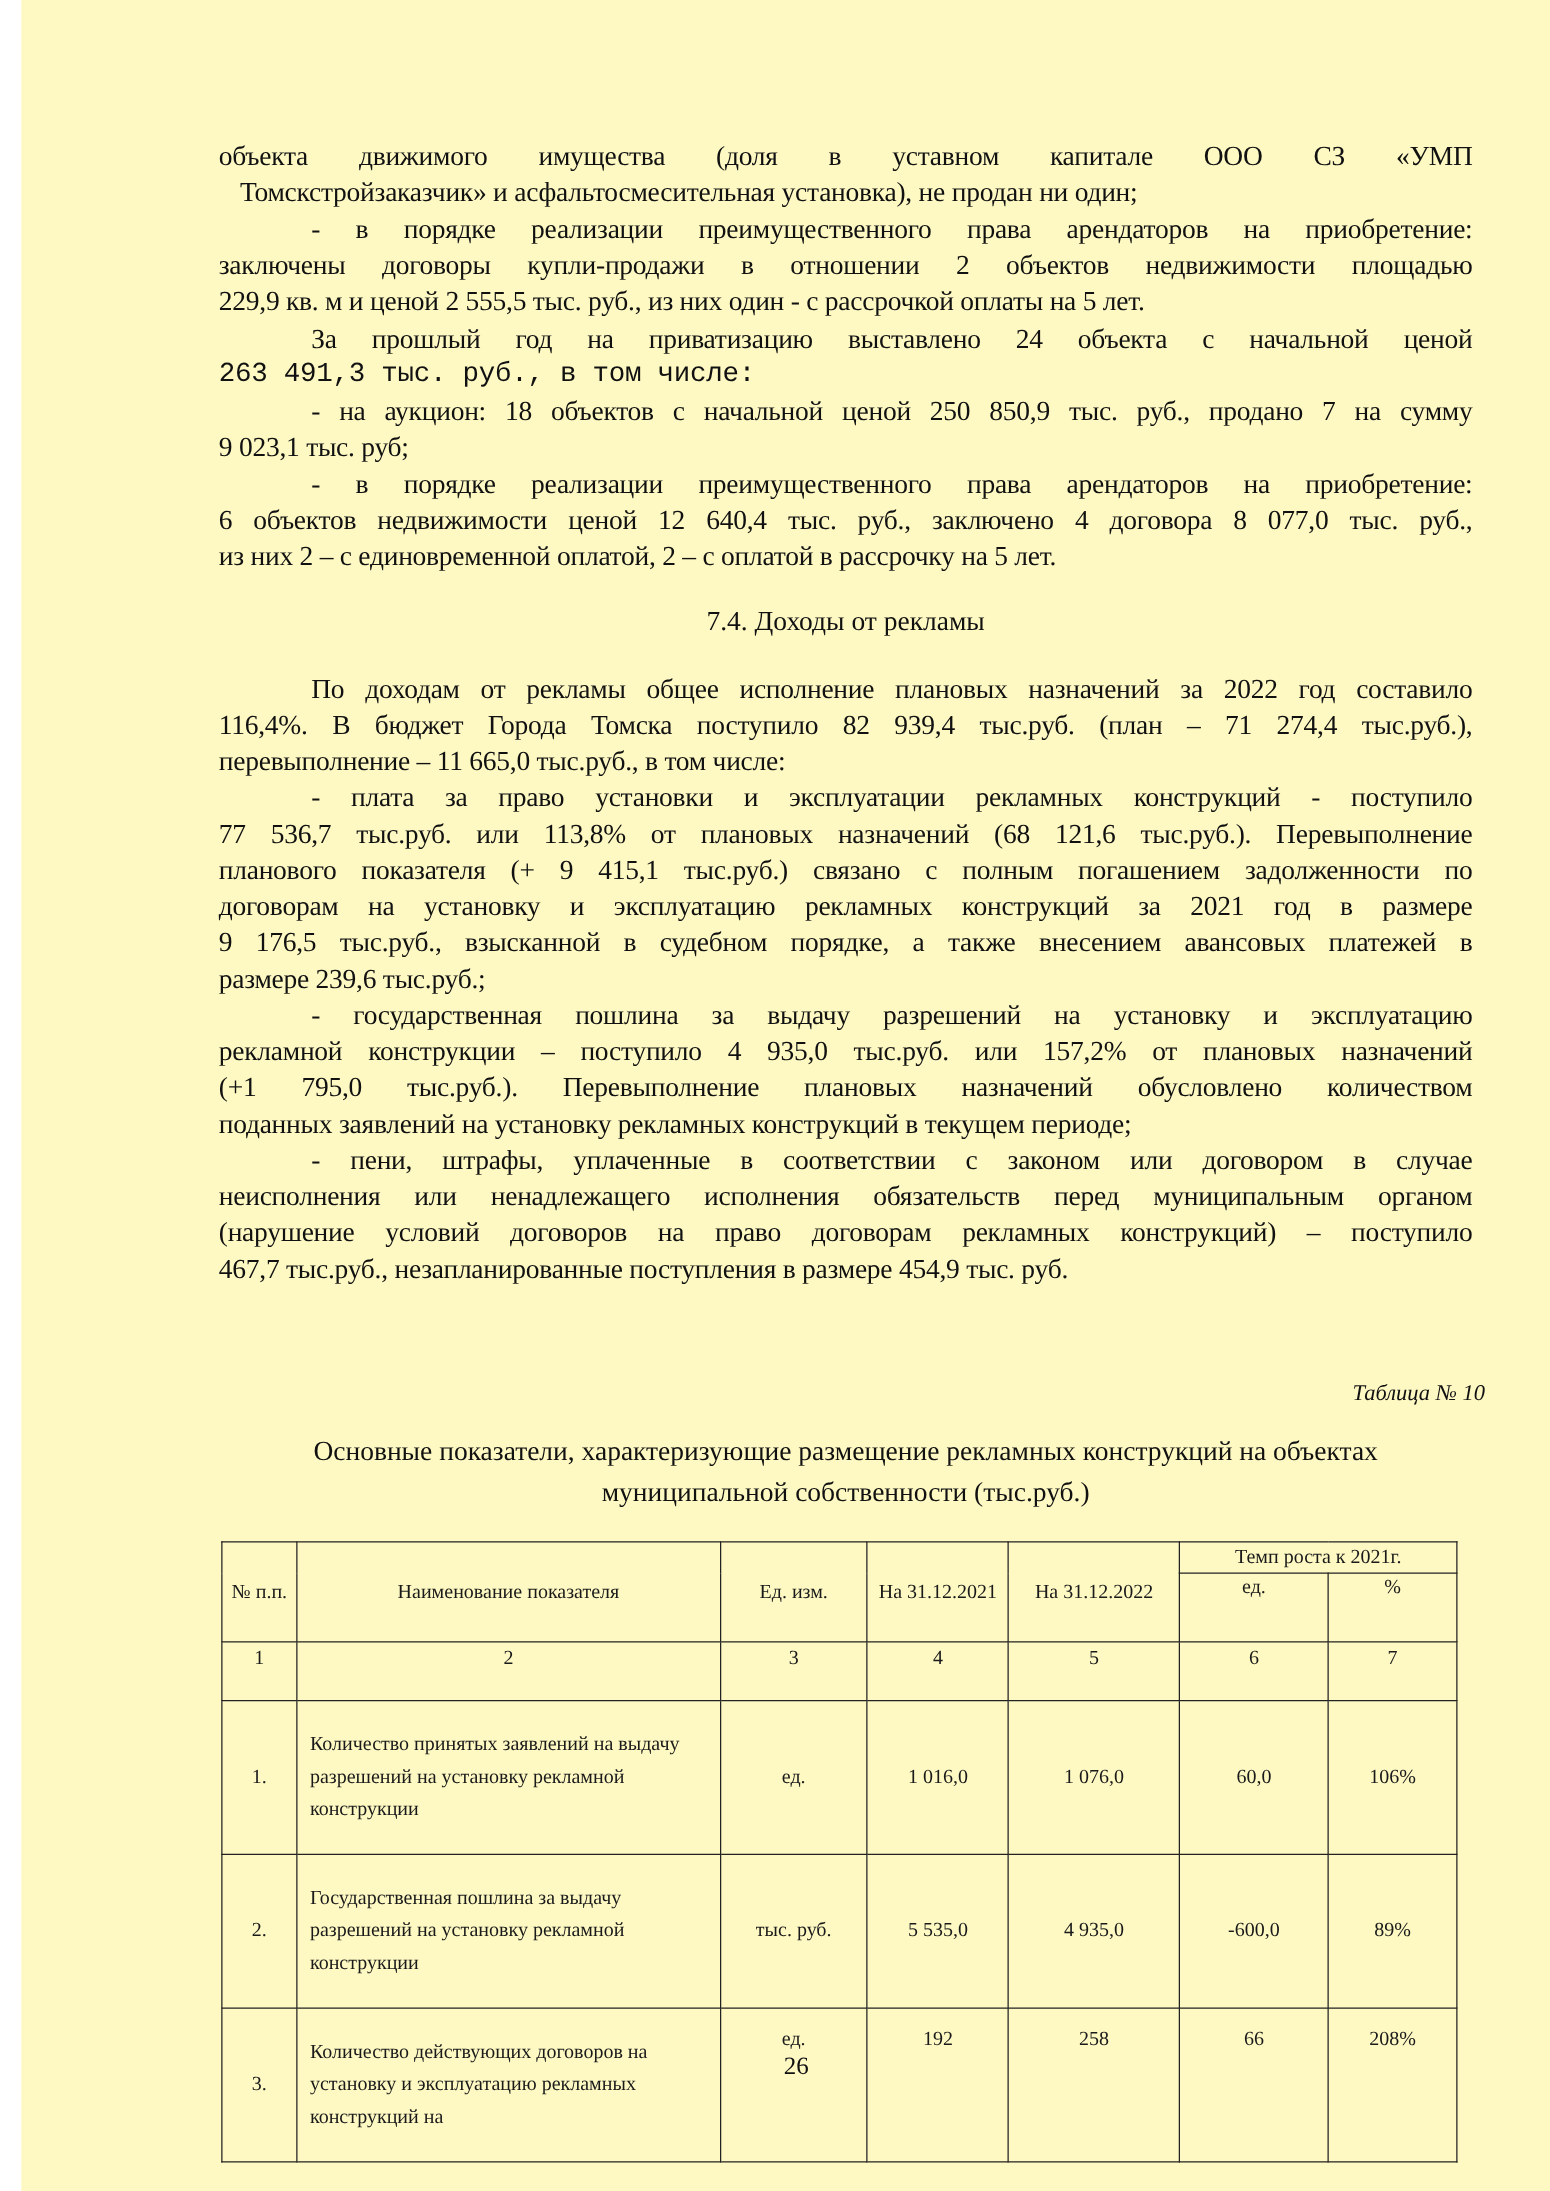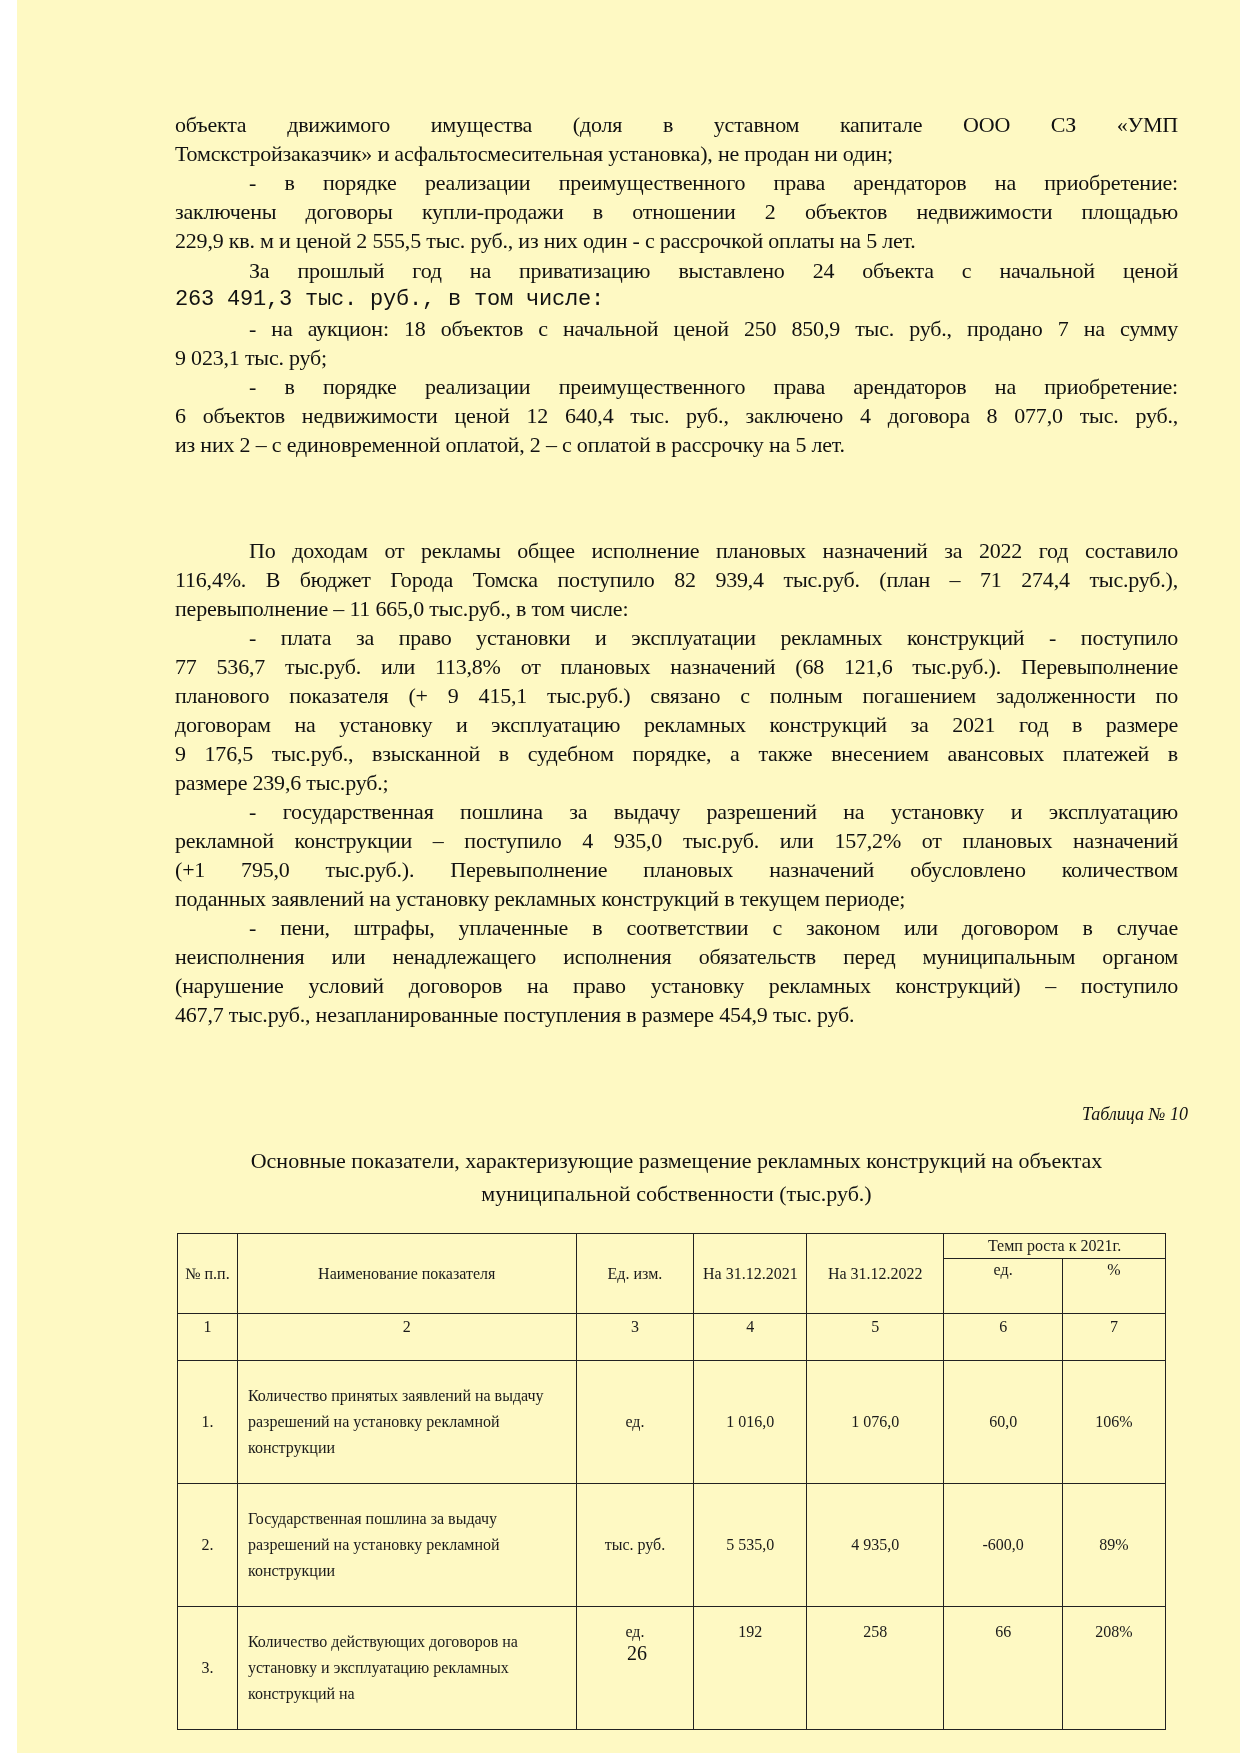--- a/index.html
+++ b/index.html
@@ -19,51 +19,52 @@
   table.data tr.nums td { vertical-align: top; padding-top: 4px; height: 40px; }
   .page-number { position: absolute; left: 0; width: 1240px; top: 1642px; text-align: center; font-size: 20px; }
 </style>
 </head>
 <body>
 
 <div class="page">
 
   <div id="body-lines">
       <div class="line" style="top: 110px;">объекта движимого имущества (доля в уставном капитале ООО СЗ «УМП</div>
-      <div class="line last" style="top: 139px;">Томскстройзаказчик» и асфальтосмесительная установка), не продан ни один;</div>
+      <div class="line last" style="top: 139px; margin-left: 17px;">Томскстройзаказчик» и асфальтосмесительная установка), не продан ни один;</div>
       <div class="line indent" style="top: 168px;">- в порядке реализации преимущественного права арендаторов на приобретение:</div>
       <div class="line" style="top: 197px;">заключены договоры купли-продажи в отношении 2 объектов недвижимости площадью</div>
       <div class="line last" style="top: 226px;">229,9 кв. м и ценой 2 555,5 тыс. руб., из них один - с рассрочкой оплаты на 5 лет.</div>
       <div class="line indent" style="top: 256px;">За прошлый год на приватизацию выставлено 24 объекта с начальной ценой</div>
       <div class="line last" style="top: 285px; font-family: Liberation Mono, monospace;">263 491,3 тыс. руб., в том числе:</div>
       <div class="line indent" style="top: 314px;">- на аукцион: 18 объектов с начальной ценой 250 850,9 тыс. руб., продано 7 на сумму</div>
       <div class="line last" style="top: 343px;">9 023,1 тыс. руб;</div>
       <div class="line indent" style="top: 372px;">- в порядке реализации преимущественного права арендаторов на приобретение:</div>
       <div class="line" style="top: 401px;">6 объектов недвижимости ценой 12 640,4 тыс. руб., заключено 4 договора 8 077,0 тыс. руб.,</div>
       <div class="line last" style="top: 430px;">из них 2 – с единовременной оплатой, 2 – с оплатой в рассрочку на 5 лет.</div>
     </div>
 
+  <div class="heading" style="top:482px;">7.4. Доходы от рекламы</div>
 
   <div id="section-lines">
       <div class="line indent" style="top: 536px;">По доходам от рекламы общее исполнение плановых назначений за 2022 год составило</div>
       <div class="line" style="top: 565px;">116,4%. В бюджет Города Томска поступило 82 939,4 тыс.руб. (план – 71 274,4 тыс.руб.),</div>
       <div class="line last" style="top: 594px;">перевыполнение – 11 665,0 тыс.руб., в том числе:</div>
       <div class="line indent" style="top: 623px;">- плата за право установки и эксплуатации рекламных конструкций - поступило</div>
       <div class="line" style="top: 652px;">77 536,7 тыс.руб. или 113,8% от плановых назначений (68 121,6 тыс.руб.). Перевыполнение</div>
       <div class="line" style="top: 681px;">планового показателя (+ 9 415,1 тыс.руб.) связано с полным погашением задолженности по</div>
       <div class="line" style="top: 710px;">договорам на установку и эксплуатацию рекламных конструкций за 2021 год в размере</div>
       <div class="line" style="top: 739px;">9 176,5 тыс.руб., взысканной в судебном порядке, а также внесением авансовых платежей в</div>
       <div class="line last" style="top: 768px;">размере 239,6 тыс.руб.;</div>
       <div class="line indent" style="top: 797px;">- государственная пошлина за выдачу разрешений на установку и эксплуатацию</div>
       <div class="line" style="top: 826px;">рекламной конструкции – поступило 4 935,0 тыс.руб. или 157,2% от плановых назначений</div>
       <div class="line" style="top: 855px;">(+1 795,0 тыс.руб.). Перевыполнение плановых назначений обусловлено количеством</div>
       <div class="line last" style="top: 884px;">поданных заявлений на установку рекламных конструкций в текущем периоде;</div>
       <div class="line indent" style="top: 913px;">- пени, штрафы, уплаченные в соответствии с законом или договором в случае</div>
       <div class="line" style="top: 942px;">неисполнения или ненадлежащего исполнения обязательств перед муниципальным органом</div>
-      <div class="line" style="top: 971px;">(нарушение условий договоров на право установку рекламных конструкций) – поступило</div>
+      <div class="line" style="top: 971px;">(нарушение условий договоров на право договорам рекламных конструкций) – поступило</div>
       <div class="line last" style="top: 1000px;">467,7 тыс.руб., незапланированные поступления в размере 454,9 тыс. руб.</div>
     </div>
 
   <div class="table-label">Таблица № 10</div>
 
   <div class="table-title" style="top:1145px;">Основные показатели, характеризующие размещение рекламных конструкций на объектах</div>
   <div class="table-title" style="top:1178px;">муниципальной собственности (тыс.руб.)</div>
 
   <table class="data">
     <colgroup>

